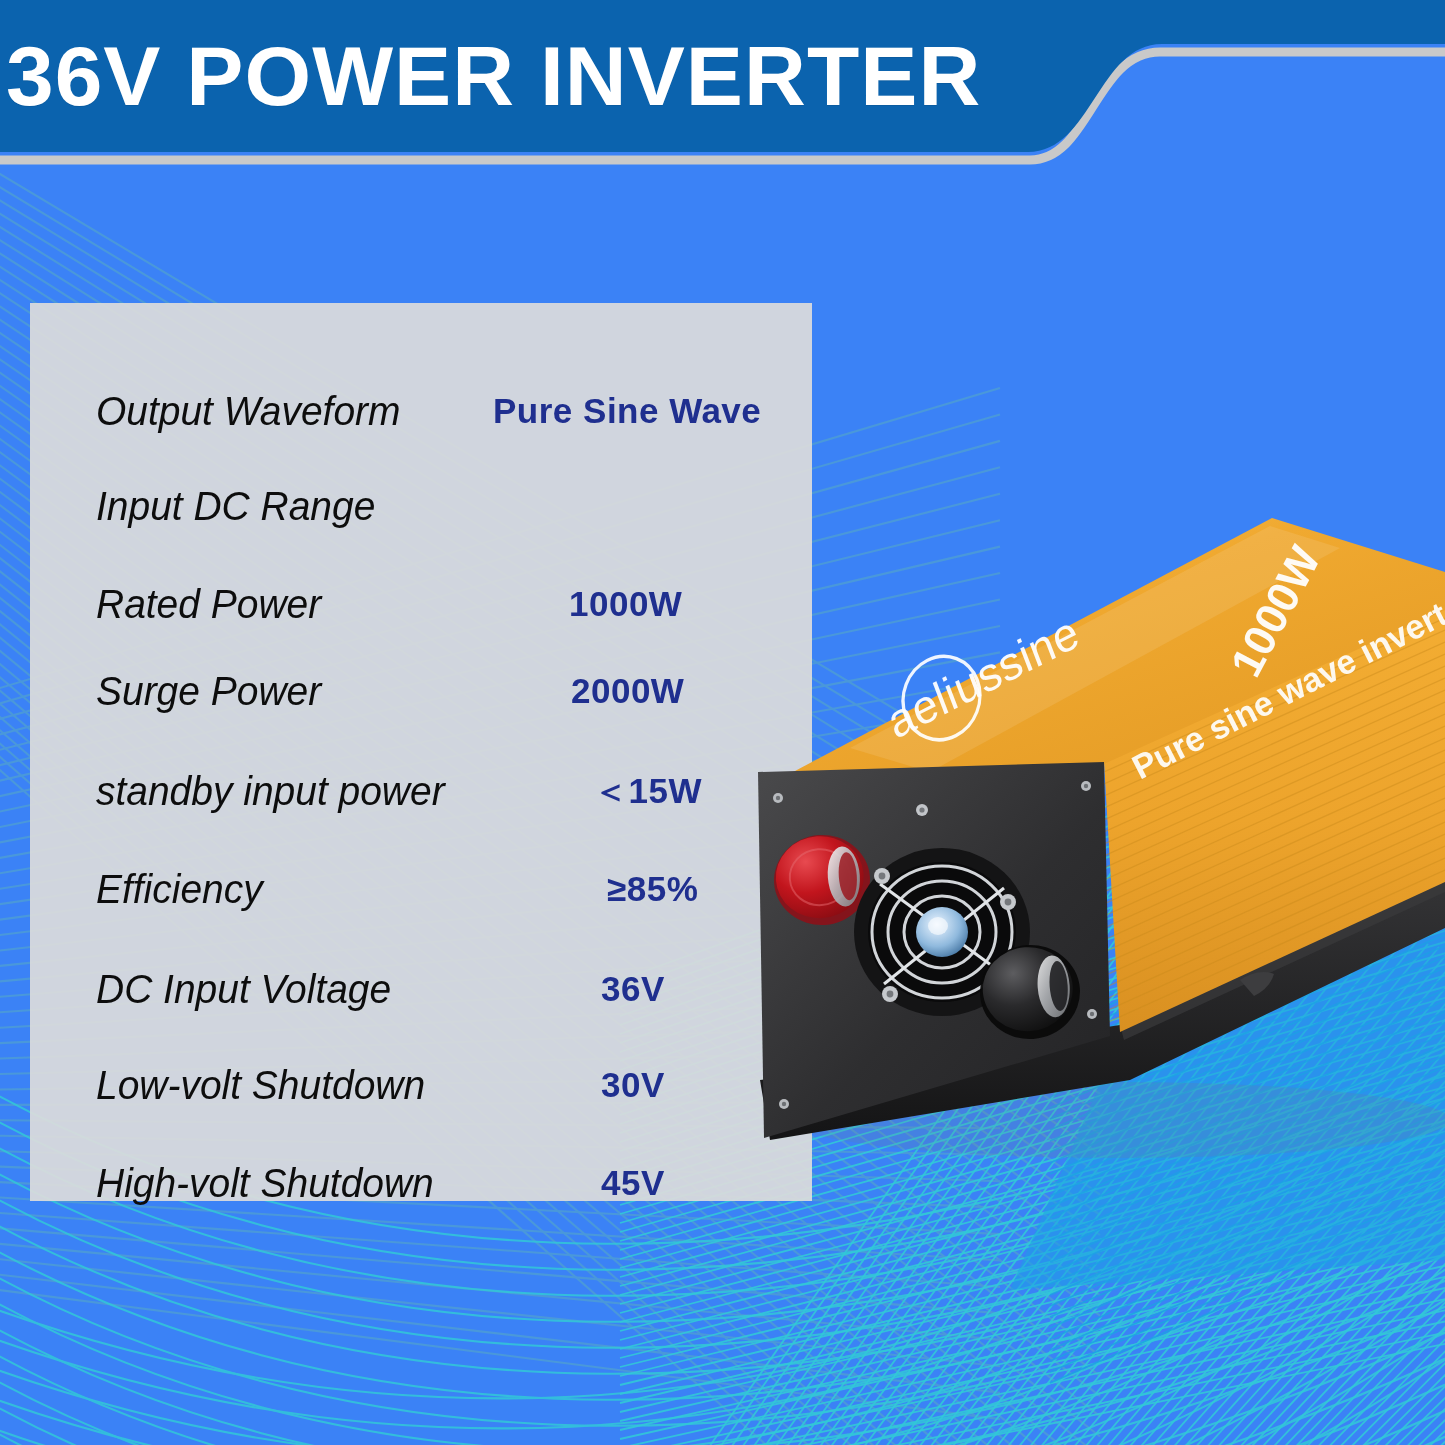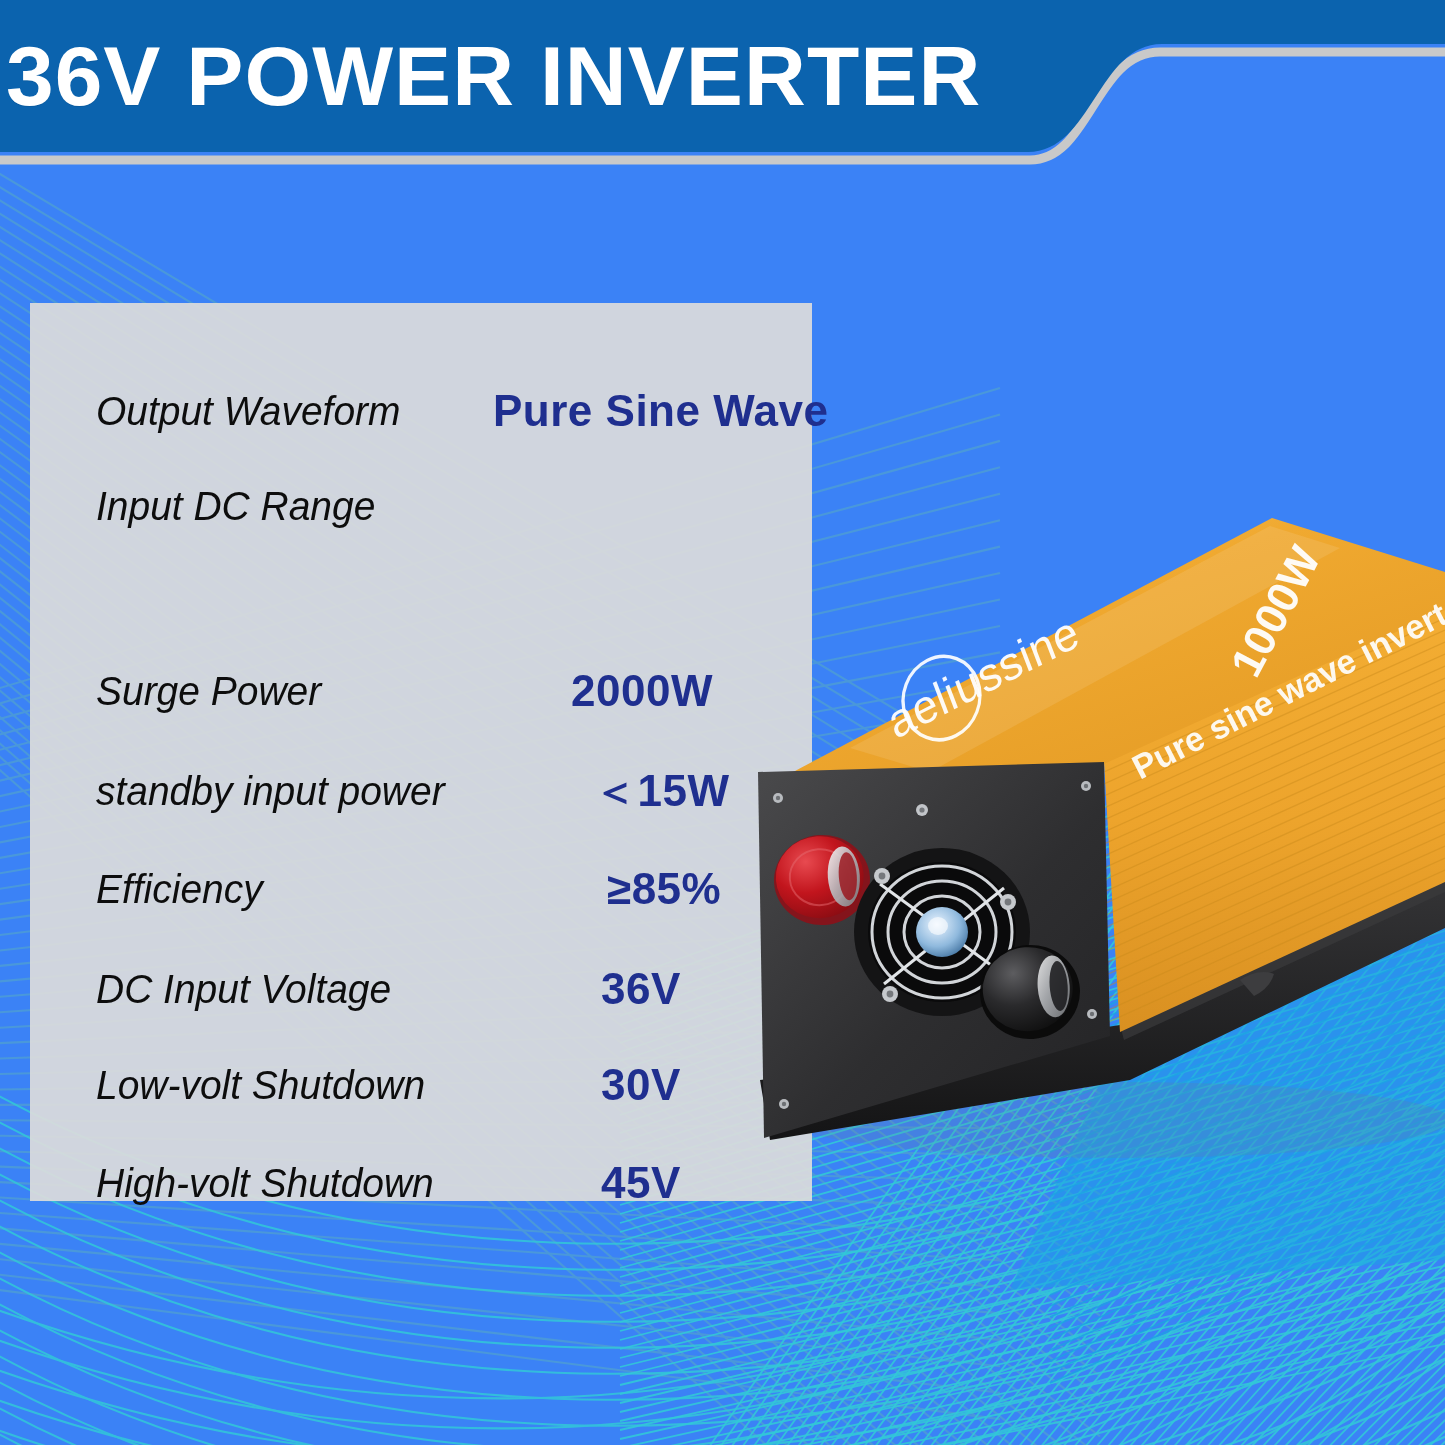--- a/index.html
+++ b/index.html
@@ -29,21 +29,21 @@
   .spec-row{position:absolute;left:0;width:782px;height:60px;display:flex;align-items:center;}
   .spec-label{
     position:absolute;left:35px;
     font-family:"Liberation Sans Narrow","Liberation Sans",sans-serif;
     font-style:italic;font-weight:normal;font-size:41px;color:#0d0d0d;
     white-space:nowrap;transform:scaleX(.95);transform-origin:left center;
   }
   .spec-value{
     position:absolute;
     font-family:"Liberation Sans Narrow","Liberation Sans",sans-serif;
-    font-weight:bold;font-size:44px;color:#1f2f8f;
+    font-weight:bold;font-size:35px;color:#1f2f8f;
     white-space:nowrap;letter-spacing:.5px;
   }
 
   
   #product{position:absolute;left:700px;top:480px;width:745px;height:730px;}
 </style>
 </head>
 <body>
 
 <div id="stage">
@@ -371,20 +371,24 @@
 
     <div class="spec-row" style="top:68px;">
       <span class="spec-label">Output Waveform</span>
       <span class="spec-value" style="left:432px;">Pure Sine Wave</span>
     </div>
 
     <div class="spec-row" style="top:163px;">
       <span class="spec-label">Input DC Range</span>
     </div>
 
+    <div class="spec-row" style="top:261px;">
+      <span class="spec-label">Rated Power</span>
+      <span class="spec-value" style="left:508px;">1000W</span>
+    </div>
 
     <div class="spec-row" style="top:348px;padding-left:24px;">
       <span class="spec-label">Surge Power</span>
       <span class="spec-value" style="left:510px;">2000W</span>
     </div>
 
     <div class="spec-row" style="top:448px;">
       <span class="spec-label">standby input power</span>
       <span class="spec-value" style="left:532px;">＜15W</span>
     </div>

